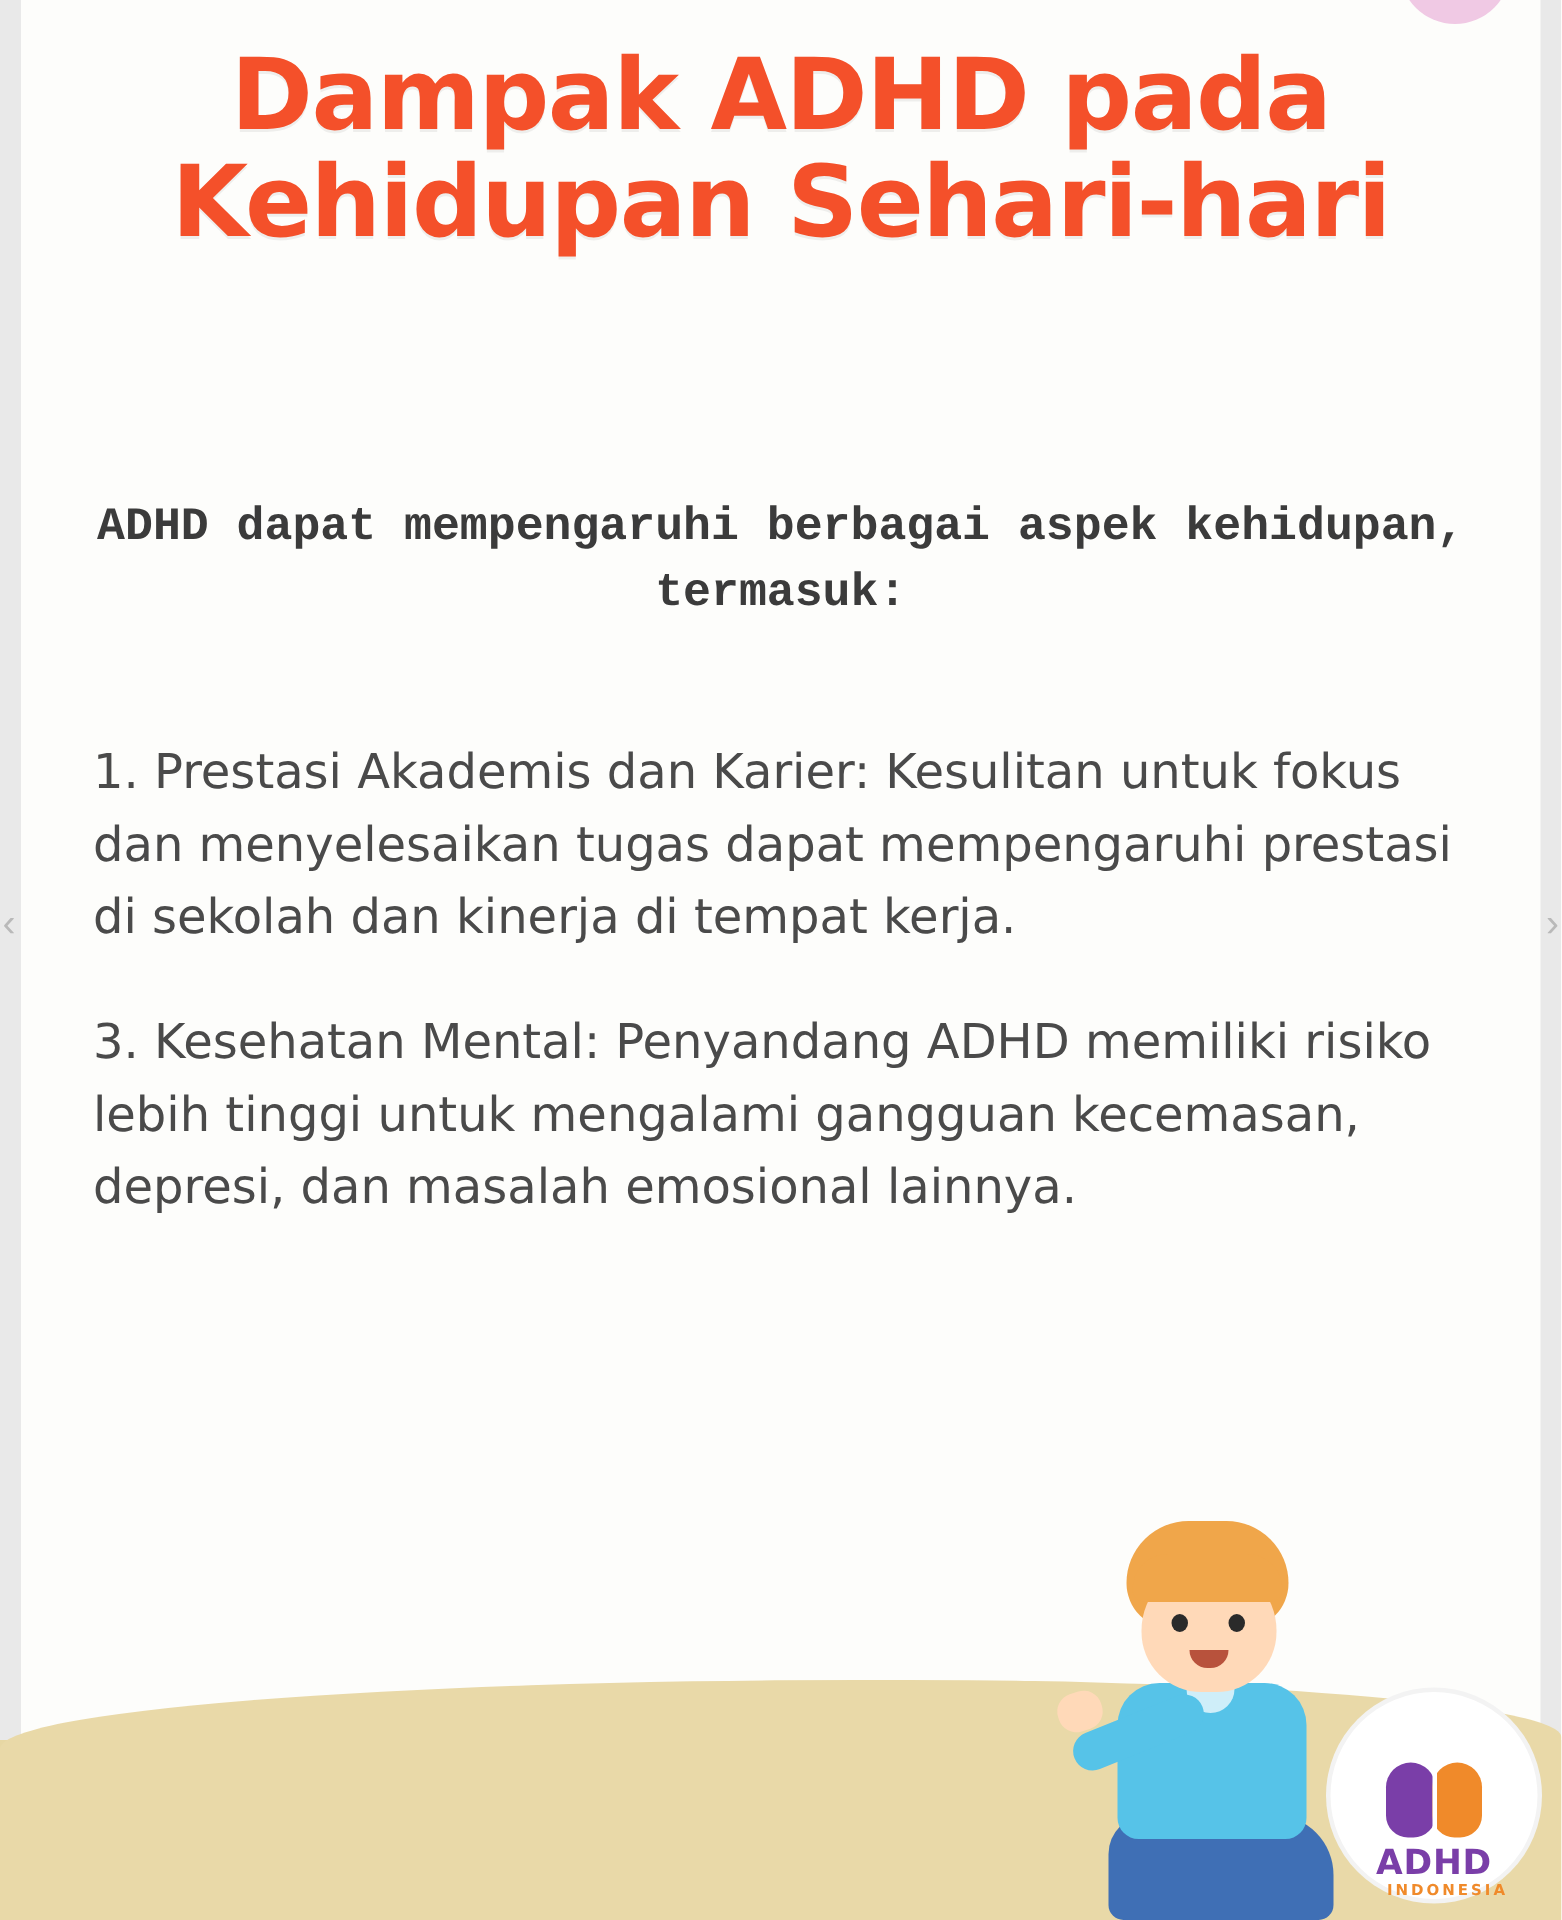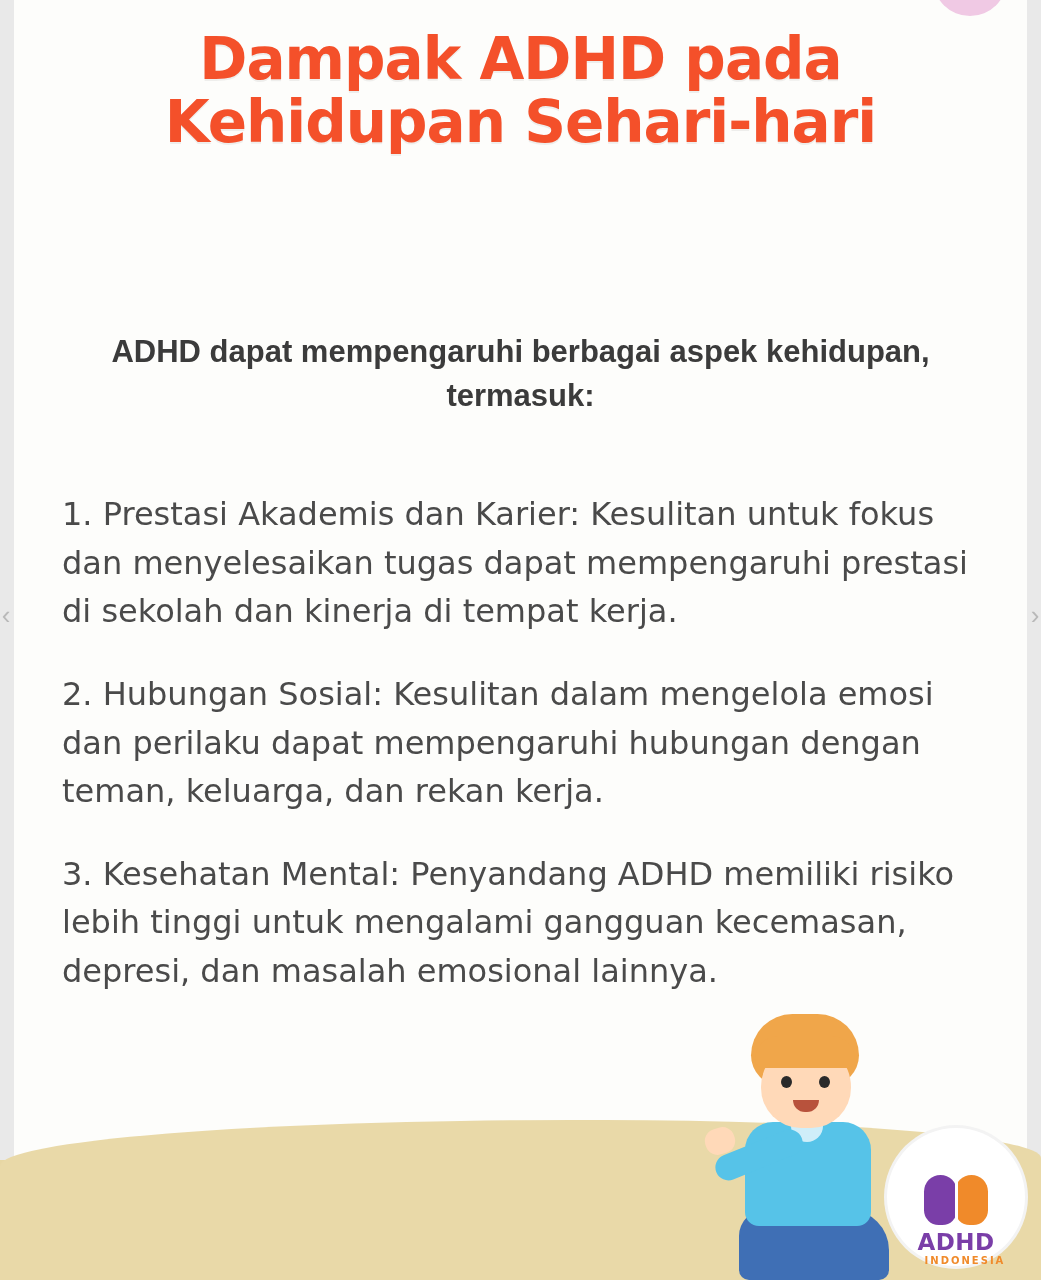--- a/index.html
+++ b/index.html
@@ -73,35 +73,35 @@
 
   .title {
     position: absolute;
     top: 28px;
     left: 0;
     width: 100%;
     text-align: center;
     color: #f4502a;
     font-family: "DejaVu Sans", sans-serif;
     font-weight: 800;
-    font-size: 58px;
+    font-size: 66px;
     line-height: 1.08;
     letter-spacing: -1px;
     text-shadow: 0 2px 0 rgba(0,0,0,0.06);
   }
   .title .l2 { display: block; }
 
   .subtitle {
     position: absolute;
     top: 330px;
     left: 62px;
     width: 917px;
     text-align: center;
     color: #3b3b3b;
-    font-family: Liberation Sans, sans-serif;
+    font-family: Liberation Mono, monospace;
     font-weight: 700;
     font-size: 31px;
     line-height: 1.42;
   }
 
   .body {
     position: absolute;
     top: 490px;
     left: 62px;
     width: 940px;
@@ -204,21 +204,20 @@
 
   <div class="title">
     <span>Dampak ADHD pada</span>
     <span class="l2">Kehidupan Sehari-hari</span>
   </div>
 
   <div class="subtitle">ADHD dapat mempengaruhi berbagai aspek kehidupan, termasuk:</div>
 
   <div class="body">
     <p class="para">1. Prestasi Akademis dan Karier: Kesulitan untuk fokus dan menyelesaikan tugas dapat mempengaruhi prestasi di sekolah dan kinerja di tempat kerja.</p>
-    <p class="para">2. Hubungan Sosial: Kesulitan dalam mengelola emosi dan perilaku dapat mempengaruhi hubungan dengan teman, keluarga, dan rekan kerja.</p>
     <p class="para">3. Kesehatan Mental: Penyandang ADHD memiliki risiko lebih tinggi untuk mengalami gangguan kecemasan, depresi, dan masalah emosional lainnya.</p>
   </div>
 
   <div class="boy">
     <div class="legs"></div>
     <div class="shirt"></div>
     <div class="collar"></div>
     <div class="arm"></div>
     <div class="hand"></div>
     <div class="hair"></div>

